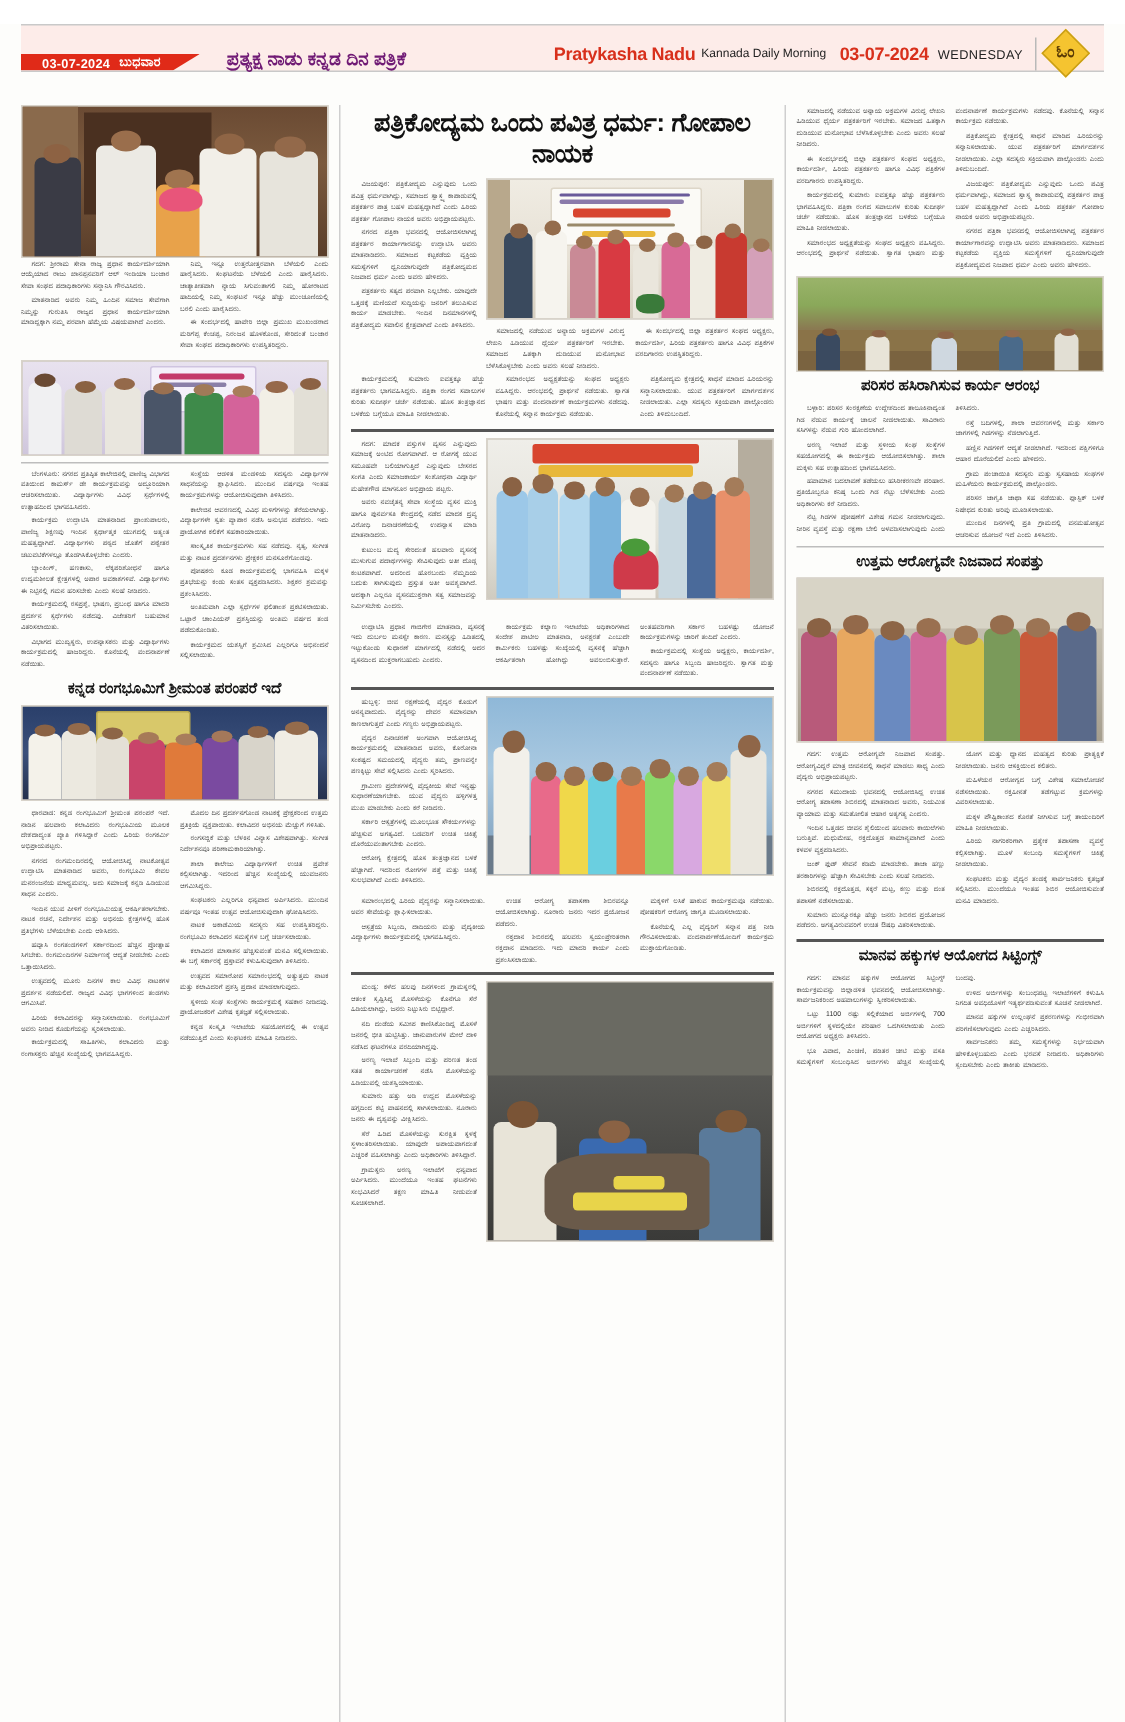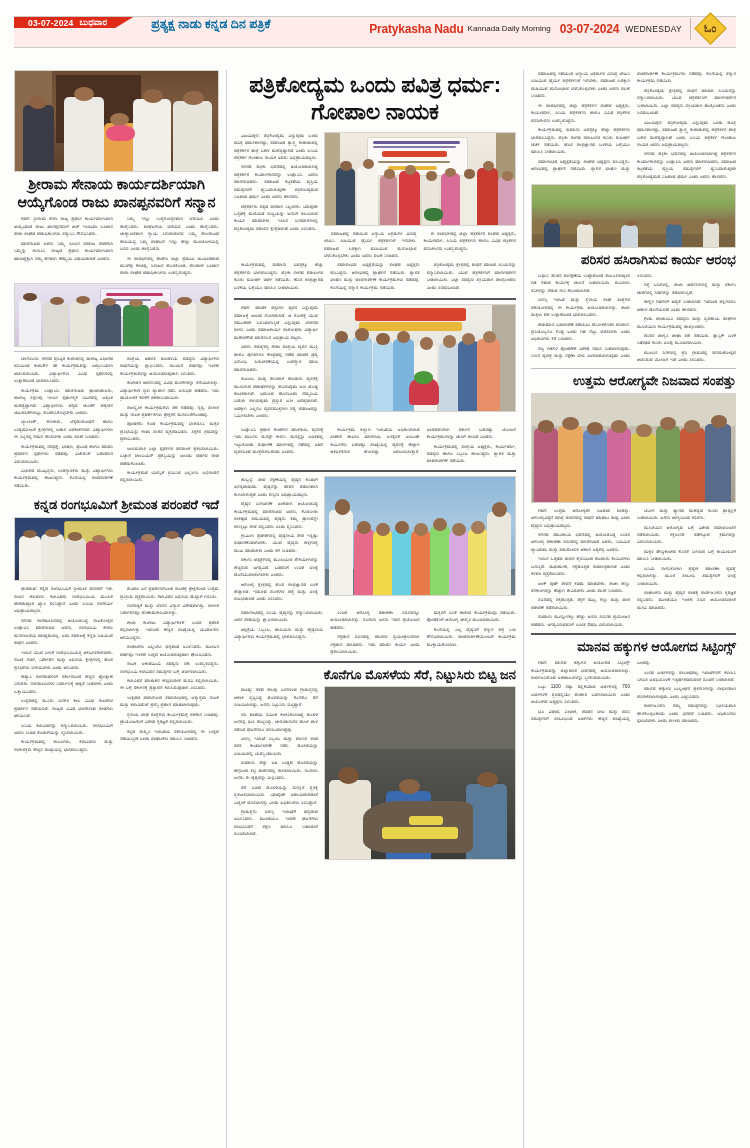--- a/index.html
+++ b/index.html
@@ -18,41 +18,41 @@
   }
 
   
   .masthead{
     position:relative;
     margin:16px 14px 0 14px;
     height:30px;
     background:#fdece9;
     border-top:1px solid #c9c9c9;
     border-bottom:1px solid #c9c9c9;
-    display:flex;align-items:flex-start;
+    display:flex;align-items:flex-end;
   }
   .date-flag{
     position:relative;
     background:#e02a18;
     color:#ffffff;
     font-size:8.5px;
     font-weight:bold;
     letter-spacing:.2px;
     display:flex;align-items:center;
     padding:0 26px 0 14px;
     white-space:nowrap;
     clip-path:polygon(0 0, 100% 0, calc(100% - 18px) 100%, 0 100%);
   }
   .date-flag .dfdate{margin-right:6px;}
   .date-flag .dfday{font-weight:bold;}
   .mast-mid{
     flex:0 0 auto;
     display:flex;align-items:center;
     padding-left:18px;
-    color:#0369a1;
+    color:#701a75;
     font-size:12.5px;
     font-weight:bold;
     white-space:nowrap;
   }
   .mast-right{
     flex:1 1 auto;
     display:flex;align-items:center;justify-content:flex-end;
     padding-right:8px;
     white-space:nowrap;
   }
@@ -89,23 +89,23 @@
 
   
   .hl{
     font-family:"Liberation Sans", sans-serif;
     font-weight:bold;
     color:#111;
     line-height:1.22;
     text-align:center;
     margin:4px 0 4px 0;
   }
-  .hl-main{font-size:22px;letter-spacing:-.2px;margin:2px 0 6px;}
+  .hl-main{font-size:17px;letter-spacing:-.2px;margin:2px 0 6px;}
   .hl-lg{font-size:14.5px;}
-  .hl-md{font-size:13px;text-align:right;}
+  .hl-md{font-size:10px;}
 
   .rule{border:0;border-top:1px solid #bdbdbd;margin:4px 0 3px;}
   .rule-thick{border:0;border-top:2px solid #555;margin:5px 0 4px;}
 
   
   .photo{
     position:relative;
     background:#c9c2b6;
     border:1px solid #d8d3ca;
     overflow:hidden;
@@ -172,21 +172,20 @@
         <div class="head" style="left:29%;bottom:70%;width:10%;height:14%;background:#9a6e4c;"></div>
         <div class="fig" style="left:44%;width:16%;height:48%;background:#e8a24a;"></div>
         <div class="head" style="left:47%;bottom:45%;width:9%;height:13%;background:#a0744f;"></div>
         <div class="fig" style="left:58%;width:19%;height:72%;background:#f2efe8;"></div>
         <div class="head" style="left:63%;bottom:68%;width:10%;height:14%;background:#8f6545;"></div>
         <div class="fig" style="left:78%;width:19%;height:70%;background:#e7e4dc;"></div>
         <div class="head" style="left:83%;bottom:66%;width:10%;height:14%;background:#93694a;"></div>
         <div style="position:absolute;left:45%;bottom:30%;width:14%;height:16%;background:#e8557a;border-radius:50% 50% 40% 40%;"></div>
       </div>
 
-      <div class="hl hl-lg">ಶ್ರೀರಾಮ ಸೇನಾಯ ಕಾರ್ಯದರ್ಶಿಯಾಗಿ ಆಯ್ಕೆಗೊಂಡ ರಾಜು ಖಾನಪ್ಪನವರಿಗೆ ಸನ್ಮಾನ</div>
 
       <div class="body-txt c2">
         <p>ಗದಗ: ಶ್ರೀರಾಮ ಸೇನಾ ರಾಜ್ಯ ಪ್ರಧಾನ ಕಾರ್ಯದರ್ಶಿಯಾಗಿ ಆಯ್ಕೆಯಾದ ರಾಜು ಖಾನಪ್ಪನವರಿಗೆ ಆಲ್ ಇಂಡಿಯಾ ಬಂಜಾರ ಸೇವಾ ಸಂಘದ ಪದಾಧಿಕಾರಿಗಳು ಸನ್ಮಾನಿಸಿ ಗೌರವಿಸಿದರು.</p>
         <p>ಮಾತನಾಡಿದ ಅವರು ನಿಮ್ಮ ಹಿಂದಿನ ಸಮಾಜ ಸೇವೆಗಾಗಿ ನಿಮ್ಮನ್ನು ಗುರುತಿಸಿ ರಾಜ್ಯದ ಪ್ರಧಾನ ಕಾರ್ಯದರ್ಶಿಯಾಗಿ ಮಾಡಿದ್ದಕ್ಕಾಗಿ ನಮ್ಮ ಪರವಾಗಿ ಹೆಮ್ಮೆಯ ವಿಷಯವಾಗಿದೆ ಎಂದರು.</p>
         <p>ನಿಮ್ಮ ಇನ್ನೂ ಉತ್ತರೋತ್ತರವಾಗಿ ಬೆಳೆಯಲಿ ಎಂದು ಹಾರೈಸಿದರು. ಸಂಘಟನೆಯ ಬೆಳೆಯಲಿ ಎಂದು ಹಾರೈಸಿದರು. ಜಾತ್ಯಾತೀತವಾಗಿ ನ್ಯಾಯ ಸಿಗುವಂತಾಗಲಿ ನಿಮ್ಮ ಹೋರಾಟದ ಹಾದಿಯಲ್ಲಿ ನಿಮ್ಮ ಸಂಘಟನೆ ಇನ್ನೂ ಹೆಚ್ಚು ಮುಂಚೂಣಿಯಲ್ಲಿ ಬರಲಿ ಎಂದು ಹಾರೈಸಿದರು.</p>
         <p>ಈ ಸಂದರ್ಭದಲ್ಲಿ ಹಾವೇರಿ ಜಿಲ್ಲಾ ಪ್ರಮುಖ ಮುಖಂಡರಾದ ಮರಿಗೆಪ್ಪ ಕೆಂಚಪ್ಪ, ನಿರಂಜನ ಹೊಳಕೊಂಡ, ಸೇರಿದಂತೆ ಬಂಜಾರ ಸೇವಾ ಸಂಘದ ಪದಾಧಿಕಾರಿಗಳು ಉಪಸ್ಥಿತರಿದ್ದರು.</p>
       </div>
 
       <div class="spacer6"></div>
 
@@ -411,21 +410,20 @@
       <div class="body-txt c3" style="margin-top:4px;">
         <p>ಸಮಾರಂಭದಲ್ಲಿ ಹಿರಿಯ ವೈದ್ಯರನ್ನು ಸನ್ಮಾನಿಸಲಾಯಿತು. ಅವರ ಸೇವೆಯನ್ನು ಶ್ಲಾಘಿಸಲಾಯಿತು.</p>
         <p>ಆಸ್ಪತ್ರೆಯ ಸಿಬ್ಬಂದಿ, ದಾದಿಯರು ಮತ್ತು ವೈದ್ಯಕೀಯ ವಿದ್ಯಾರ್ಥಿಗಳು ಕಾರ್ಯಕ್ರಮದಲ್ಲಿ ಭಾಗವಹಿಸಿದ್ದರು.</p>
         <p>ಉಚಿತ ಆರೋಗ್ಯ ತಪಾಸಣಾ ಶಿಬಿರವನ್ನೂ ಆಯೋಜಿಸಲಾಗಿತ್ತು. ನೂರಾರು ಜನರು ಇದರ ಪ್ರಯೋಜನ ಪಡೆದರು.</p>
         <p>ರಕ್ತದಾನ ಶಿಬಿರದಲ್ಲಿ ಹಲವರು ಸ್ವಯಂಪ್ರೇರಿತರಾಗಿ ರಕ್ತದಾನ ಮಾಡಿದರು. ಇದು ಮಾದರಿ ಕಾರ್ಯ ಎಂದು ಪ್ರಶಂಸಿಸಲಾಯಿತು.</p>
         <p>ಮಕ್ಕಳಿಗೆ ಲಸಿಕೆ ಹಾಕುವ ಕಾರ್ಯಕ್ರಮವೂ ನಡೆಯಿತು. ಪೋಷಕರಿಗೆ ಆರೋಗ್ಯ ಜಾಗೃತಿ ಮೂಡಿಸಲಾಯಿತು.</p>
         <p>ಕೊನೆಯಲ್ಲಿ ಎಲ್ಲ ವೈದ್ಯರಿಗೆ ಸನ್ಮಾನ ಪತ್ರ ನೀಡಿ ಗೌರವಿಸಲಾಯಿತು. ವಂದನಾರ್ಪಣೆಯೊಂದಿಗೆ ಕಾರ್ಯಕ್ರಮ ಮುಕ್ತಾಯಗೊಂಡಿತು.</p>
       </div>
 
       <hr class="rule-thick">
-      <div class="hl hl-md">ಕೊನೆಗೂ ಮೊಸಳೆಯ ಸೆರೆ, ನಿಟ್ಟುಸಿರು ಬಿಟ್ಟ ಜನ</div>
 
       <div style="display:flex;gap:6px;align-items:flex-start;">
         <div class="body-txt c1" style="width:84px;flex:0 0 84px;">
           <p>ಮಂಡ್ಯ: ಕಳೆದ ಹಲವು ದಿನಗಳಿಂದ ಗ್ರಾಮಸ್ಥರಲ್ಲಿ ಆತಂಕ ಸೃಷ್ಟಿಸಿದ್ದ ಮೊಸಳೆಯನ್ನು ಕೊನೆಗೂ ಸೆರೆ ಹಿಡಿಯಲಾಗಿದ್ದು, ಜನರು ನಿಟ್ಟುಸಿರು ಬಿಟ್ಟಿದ್ದಾರೆ.</p>
           <p>ನದಿ ದಂಡೆಯ ಸಮೀಪ ಕಾಣಿಸಿಕೊಂಡಿದ್ದ ಮೊಸಳೆ ಜನರಲ್ಲಿ ಭೀತಿ ಹುಟ್ಟಿಸಿತ್ತು. ಜಾನುವಾರುಗಳ ಮೇಲೆ ದಾಳಿ ನಡೆಸಿದ ಘಟನೆಗಳೂ ವರದಿಯಾಗಿದ್ದವು.</p>
           <p>ಅರಣ್ಯ ಇಲಾಖೆ ಸಿಬ್ಬಂದಿ ಮತ್ತು ಪರಿಣತ ತಂಡ ಸತತ ಕಾರ್ಯಾಚರಣೆ ನಡೆಸಿ ಮೊಸಳೆಯನ್ನು ಹಿಡಿಯುವಲ್ಲಿ ಯಶಸ್ವಿಯಾಯಿತು.</p>
           <p>ಸುಮಾರು ಹತ್ತು ಅಡಿ ಉದ್ದದ ಮೊಸಳೆಯನ್ನು ಹಗ್ಗದಿಂದ ಕಟ್ಟಿ ವಾಹನದಲ್ಲಿ ಸಾಗಿಸಲಾಯಿತು. ನೂರಾರು ಜನರು ಈ ದೃಶ್ಯವನ್ನು ವೀಕ್ಷಿಸಿದರು.</p>
           <p>ಸೆರೆ ಹಿಡಿದ ಮೊಸಳೆಯನ್ನು ಸುರಕ್ಷಿತ ಸ್ಥಳಕ್ಕೆ ಸ್ಥಳಾಂತರಿಸಲಾಯಿತು. ಯಾವುದೇ ಅಪಾಯವಾಗದಂತೆ ಎಚ್ಚರಿಕೆ ವಹಿಸಲಾಗಿತ್ತು ಎಂದು ಅಧಿಕಾರಿಗಳು ತಿಳಿಸಿದ್ದಾರೆ.</p>
           <p>ಗ್ರಾಮಸ್ಥರು ಅರಣ್ಯ ಇಲಾಖೆಗೆ ಧನ್ಯವಾದ ಅರ್ಪಿಸಿದರು. ಮುಂದೆಯೂ ಇಂತಹ ಘಟನೆಗಳು ಸಂಭವಿಸಿದರೆ ತಕ್ಷಣ ಮಾಹಿತಿ ನೀಡುವಂತೆ ಸೂಚಿಸಲಾಗಿದೆ.</p>
         </div>

